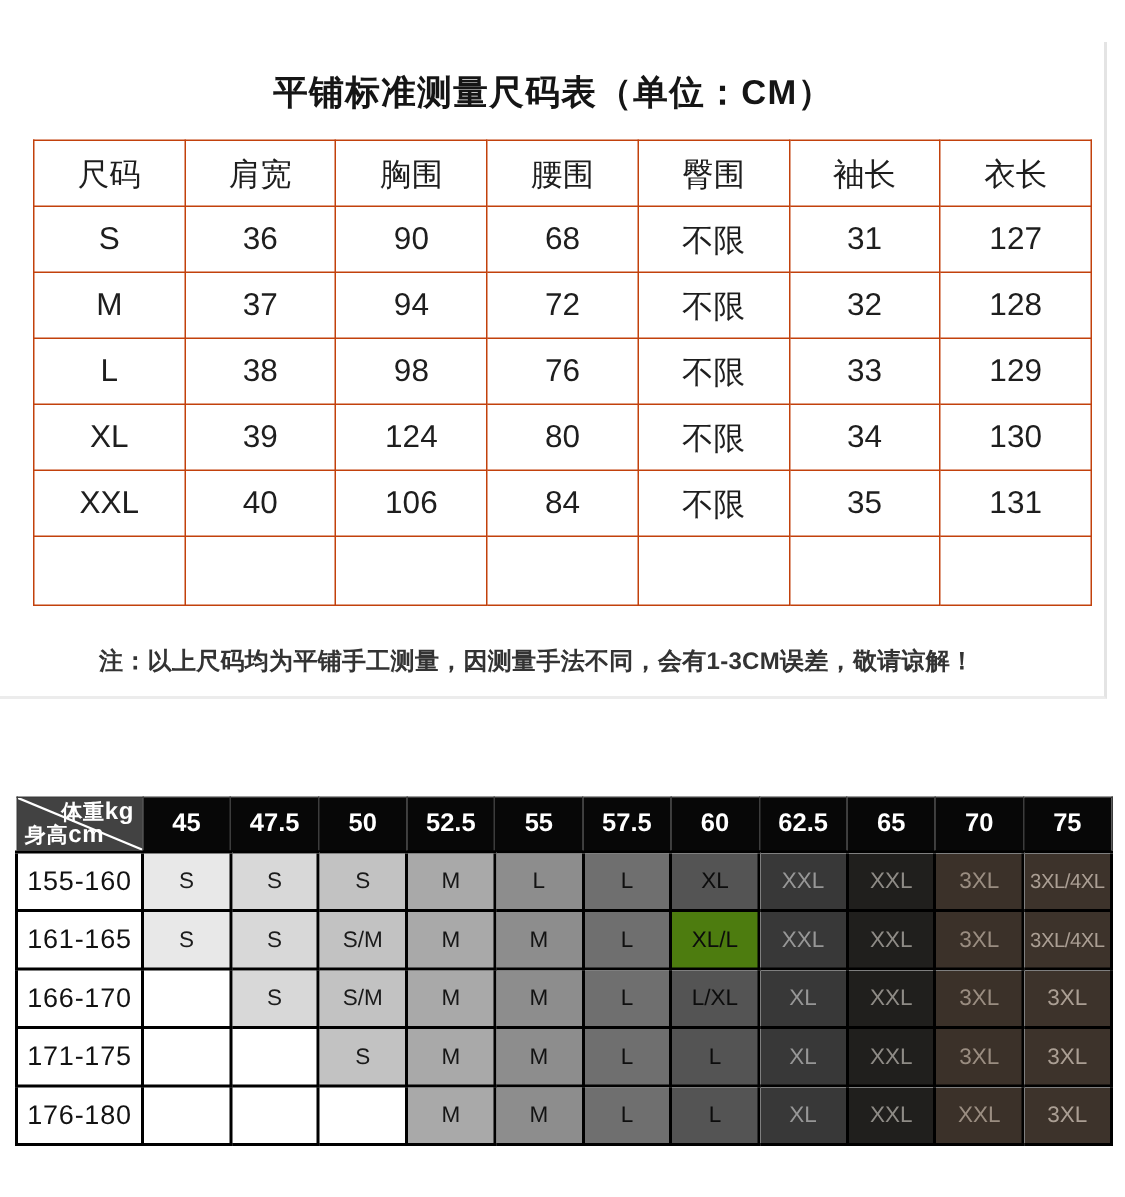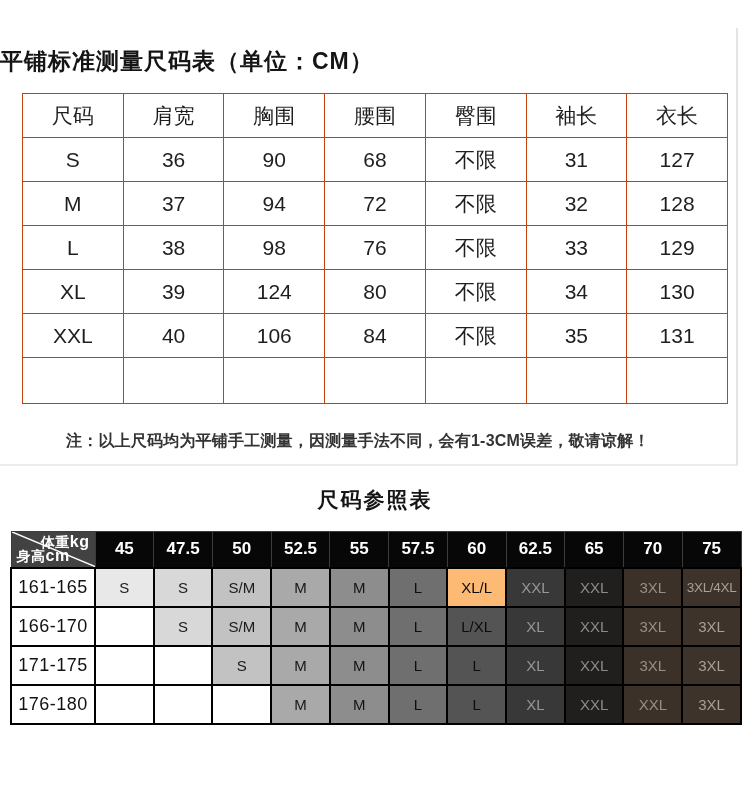--- a/index.html
+++ b/index.html
@@ -7,21 +7,21 @@
   .page {
     position:relative; width:750px; height:798px; background:#ffffff;
     font-family:"Liberation Sans","DejaVu Sans",sans-serif; overflow:hidden;
   }
   
   .top-box {
     position:absolute; top:28px; left:0; width:738px; height:438px;
     border-right:2px solid #e4e4e4; border-bottom:2px solid #ececec;
   }
   .title1 {
-    position:absolute; top:46px; left:0; width:738px; text-align:left;
+    position:absolute; top:46px; left:0; width:738px; text-align:center;
     font-size:23px; font-weight:700; color:#151515; letter-spacing:1px;
   }
   table.measure {
     position:absolute; top:93px; left:22px; width:706px;
     border-collapse:collapse; table-layout:fixed;
   }
   table.measure th, table.measure td {
     border:1px solid #c2410c; height:44px; text-align:center;
     font-size:21px; color:#1e1e1e; font-weight:400; vertical-align:middle;
   }
@@ -141,21 +141,20 @@
           <td></td>
           <td></td>
           <td></td>
           <td></td>
         </tr>
       </tbody>
   </table>
 
   <div class="note">注：以上尺码均为平铺手工测量，因测量手法不同，会有1-3CM误差，敬请谅解！</div>
 
-  <div class="title2">尺码参照表</div>
 
   <table class="ref">
     <colgroup id="r-cols">
         <col class="c0">
         <col>
         <col>
         <col>
         <col>
         <col>
         <col>
@@ -182,28 +181,42 @@
           <th>57.5</th>
           <th>60</th>
           <th>62.5</th>
           <th>65</th>
           <th>70</th>
           <th>75</th>
         </tr>
     </thead>
     <tbody id="r-body">
         <tr>
+          <td class="rowhead">155-160</td>
+          <td style="background: rgb(232, 232, 232); color: rgb(28, 28, 28);">S</td>
+          <td style="background: rgb(216, 216, 216); color: rgb(28, 28, 28);">S</td>
+          <td style="background: rgb(194, 194, 194); color: rgb(26, 26, 26);">S</td>
+          <td style="background: rgb(169, 169, 169); color: rgb(22, 22, 22);">M</td>
+          <td style="background: rgb(141, 141, 141); color: rgb(19, 19, 19);">L</td>
+          <td style="background: rgb(111, 111, 111); color: rgb(15, 15, 15);">L</td>
+          <td style="background: rgb(84, 84, 84); color: rgb(12, 12, 12);">XL</td>
+          <td style="background: rgb(56, 56, 56); color: rgb(151, 151, 151);">XXL</td>
+          <td style="background: rgb(32, 31, 29); color: rgb(142, 139, 134);">XXL</td>
+          <td style="background: rgb(59, 49, 41); color: rgb(154, 141, 129);">3XL</td>
+          <td class="small-fit" style="background: rgb(61, 51, 43); color: rgb(171, 159, 148);">3XL/4XL</td>
+        </tr>
+        <tr>
           <td class="rowhead">161-165</td>
           <td style="background: rgb(232, 232, 232); color: rgb(28, 28, 28);">S</td>
           <td style="background: rgb(216, 216, 216); color: rgb(28, 28, 28);">S</td>
           <td style="background: rgb(194, 194, 194); color: rgb(26, 26, 26);">S/M</td>
           <td style="background: rgb(169, 169, 169); color: rgb(22, 22, 22);">M</td>
           <td style="background: rgb(141, 141, 141); color: rgb(19, 19, 19);">M</td>
           <td style="background: rgb(111, 111, 111); color: rgb(15, 15, 15);">L</td>
-          <td style="background: #fdba74; color: rgb(12, 12, 12);">XL/L</td>
+          <td style="background: #4d7c0f; color: rgb(12, 12, 12);">XL/L</td>
           <td style="background: rgb(56, 56, 56); color: rgb(151, 151, 151);">XXL</td>
           <td style="background: rgb(32, 31, 29); color: rgb(142, 139, 134);">XXL</td>
           <td style="background: rgb(59, 49, 41); color: rgb(154, 141, 129);">3XL</td>
           <td class="small-fit" style="background: rgb(61, 51, 43); color: rgb(171, 159, 148);">3XL/4XL</td>
         </tr>
         <tr>
           <td class="rowhead">166-170</td>
           <td style="background: rgb(255, 255, 255);"></td>
           <td style="background: rgb(216, 216, 216); color: rgb(28, 28, 28);">S</td>
           <td style="background: rgb(194, 194, 194); color: rgb(26, 26, 26);">S/M</td>

